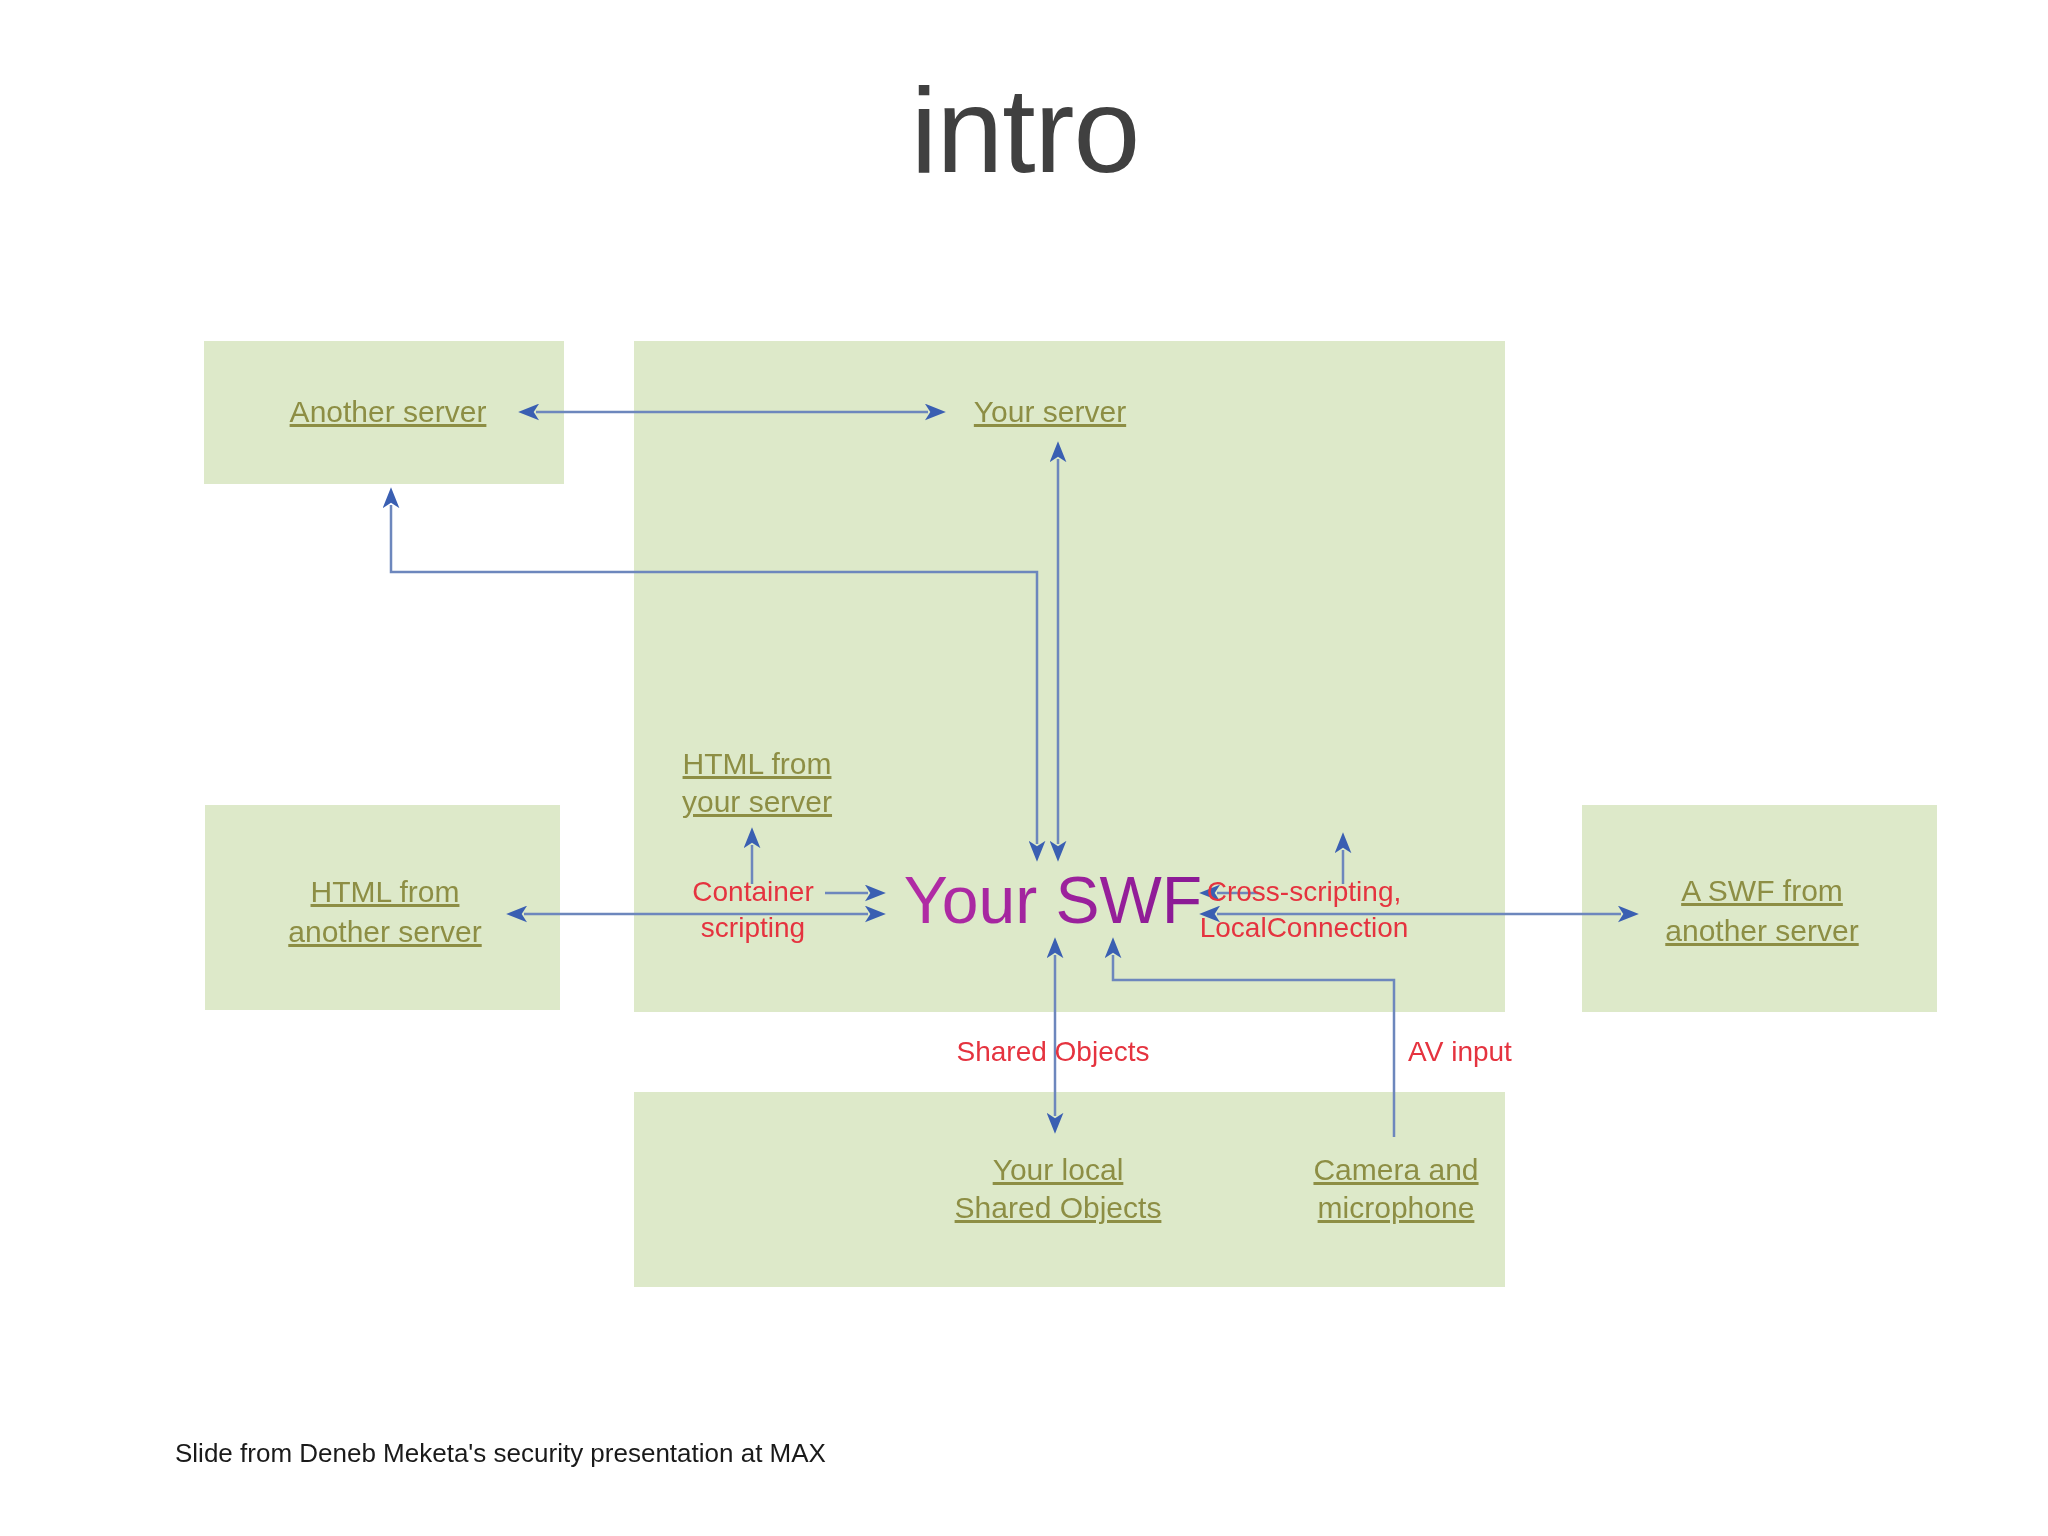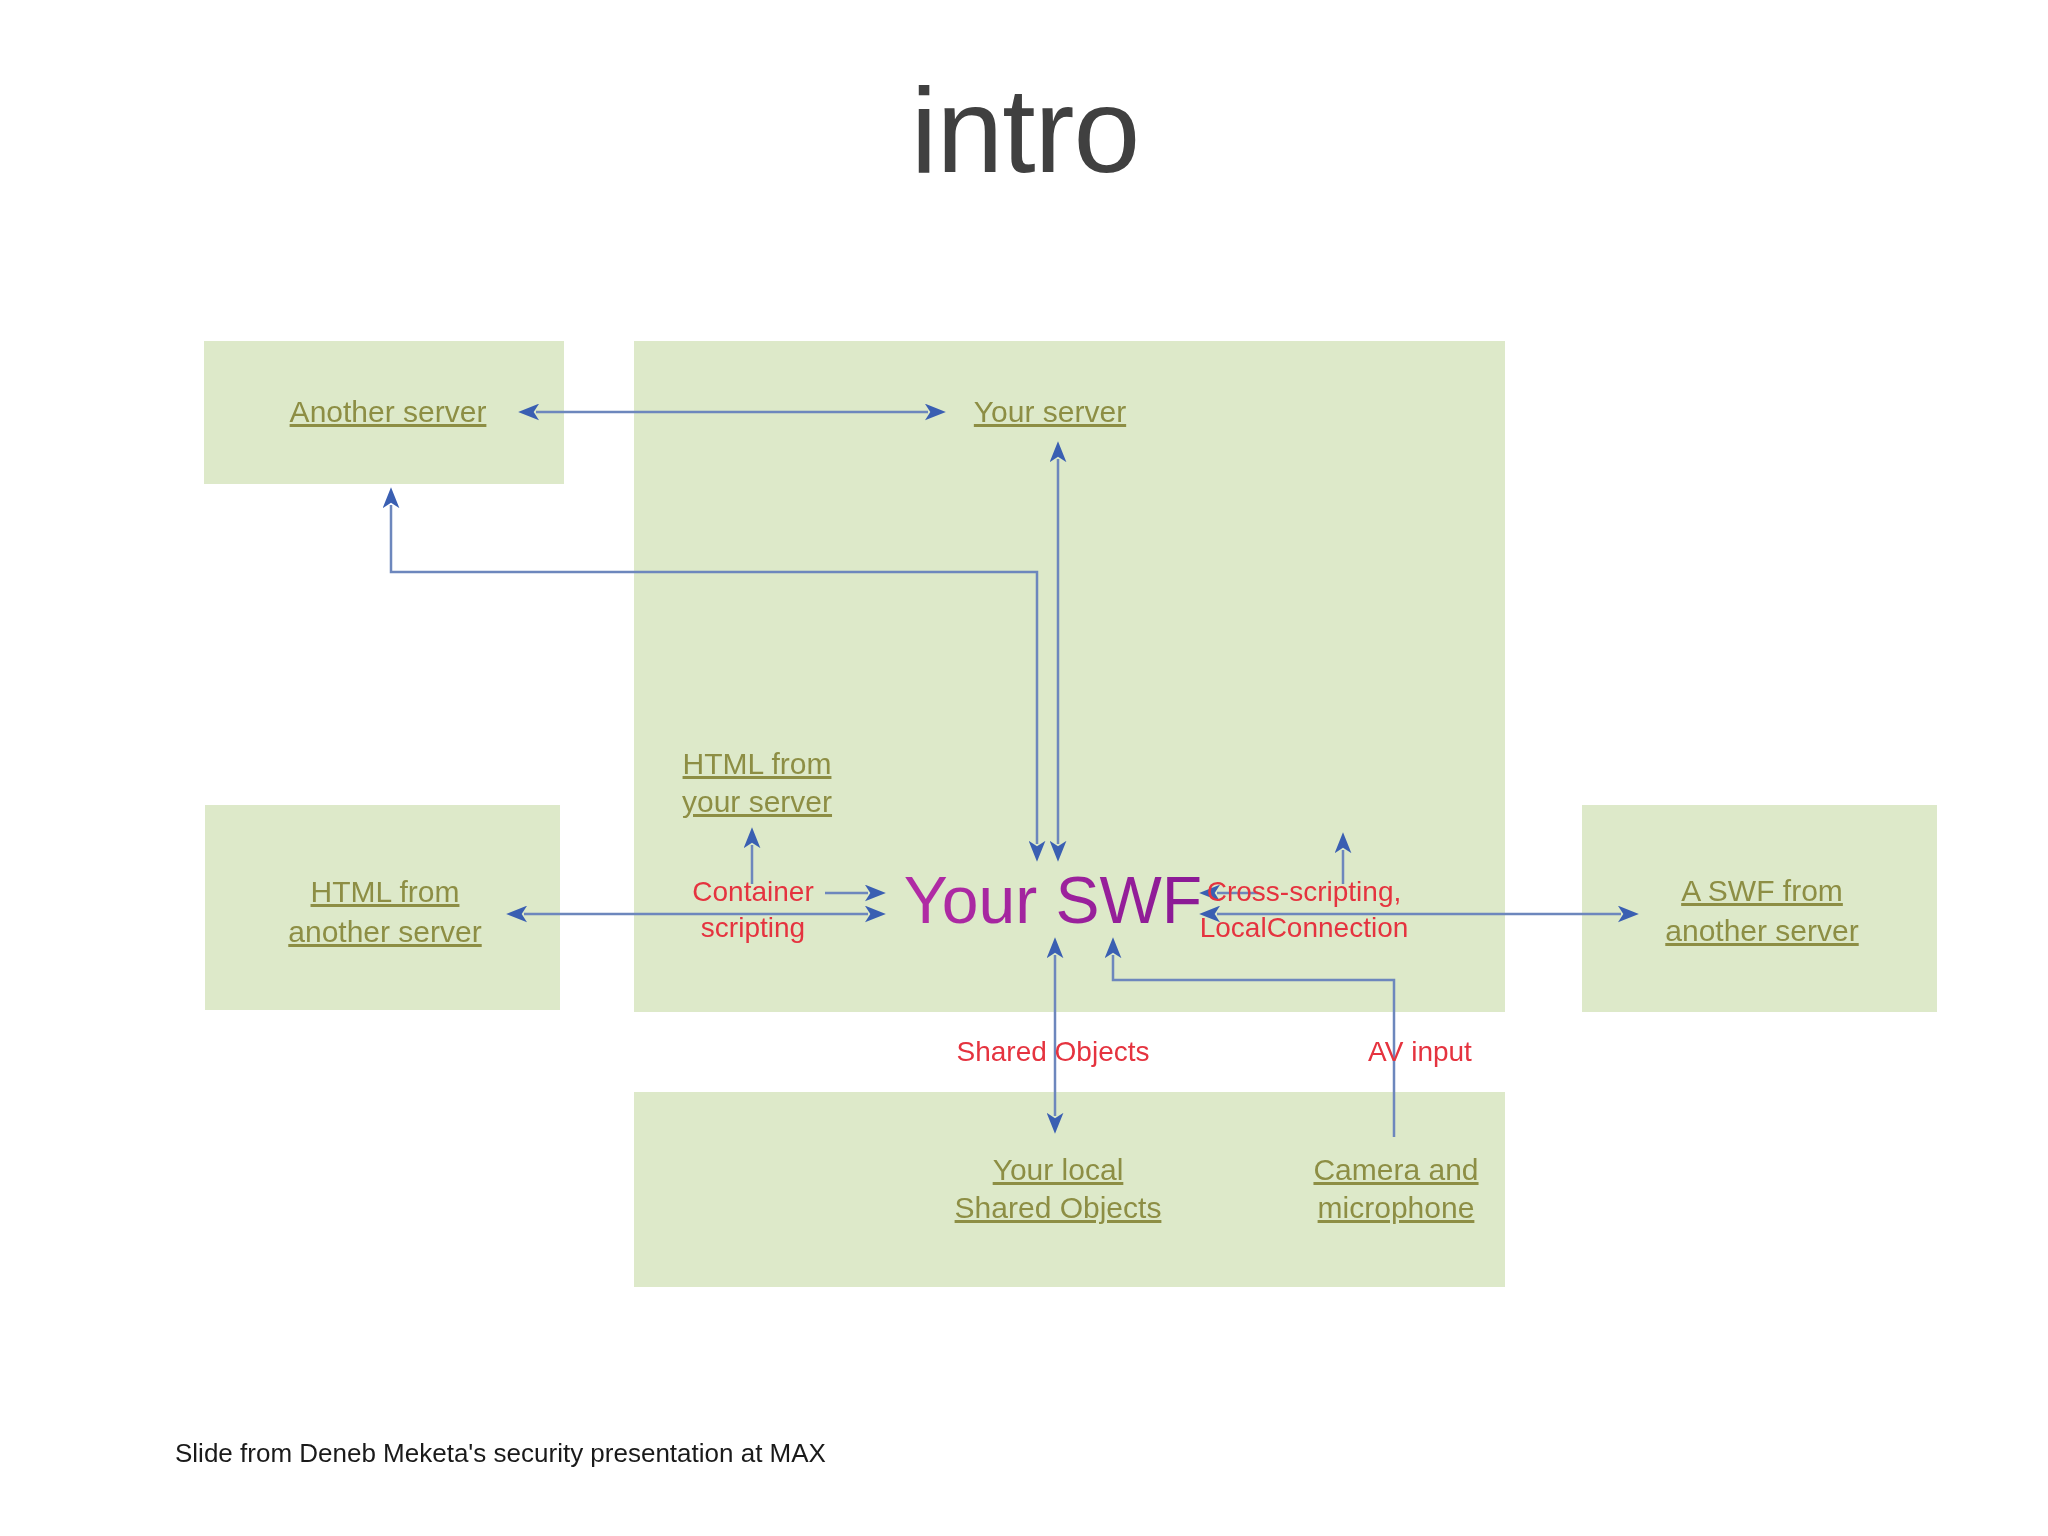--- a/index.html
+++ b/index.html
@@ -112,15 +112,15 @@
   <div class="lbl olive tight" style="left:1396px;top:1189px;">Camera and
 microphone</div>
 
   <div class="lbl swf" style="left:1053px;top:900px;">Your SWF</div>
 
   <div class="lbl red" style="left:753px;top:910px;">Container
 scripting</div>
   <div class="lbl red" style="left:1304px;top:910px;">Cross-scripting,
 LocalConnection</div>
   <div class="lbl red" style="left:1053px;top:1052px;">Shared Objects</div>
-  <div class="lbl red" style="left:1420px;top:1052px;">AV input</div>
+  <div class="lbl red" style="left:1460px;top:1052px;">AV input</div>
 
 </div>
 
 </body></html>

